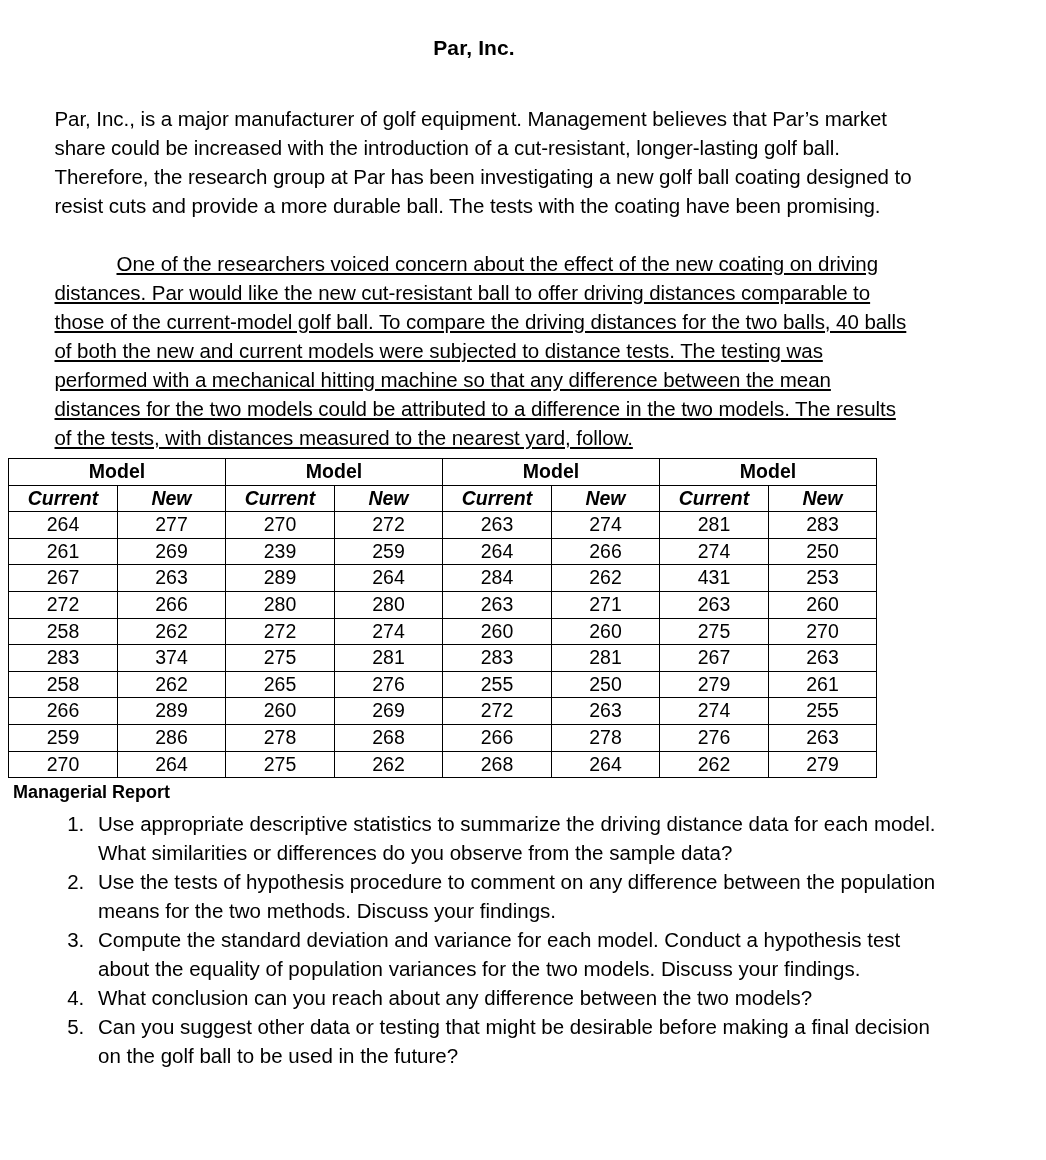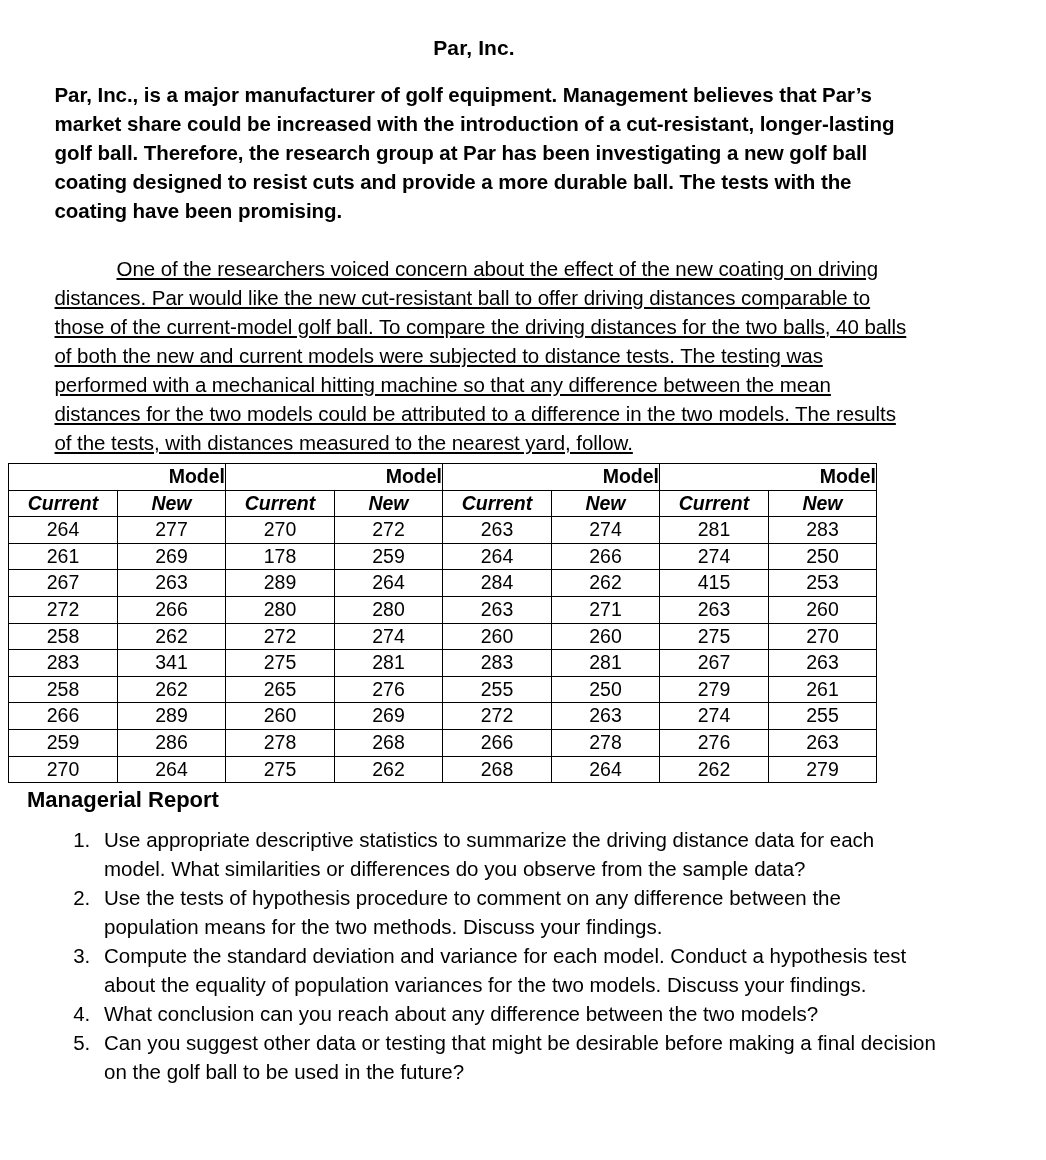--- a/index.html
+++ b/index.html
@@ -37,22 +37,21 @@
     box-sizing: content-box;
   }
   p.para {
     font-size: 20.5px;
     line-height: 29px;
     margin: 0;
     text-align: left;
     letter-spacing: -0.06px;
   }
   p.para-first {
-    margin-top: 20px;
-    font-weight: bold;
+    margin-top: 44px;
   }
   p.para-second {
     margin-top: 29px;
     text-indent: 62px;
     text-decoration: underline;
   }
   
   .data-table-wrap {
     margin-top: 6px;
     padding-left: 8px;
@@ -69,41 +68,40 @@
     text-align: center;
     padding: 0;
     height: 25.6px;
     line-height: 25.6px;
     font-weight: normal;
     vertical-align: middle;
   }
   table.data-table th.group-head {
     font-weight: bold;
     font-size: 19.5px;
-    text-align: right;
   }
   table.data-table th.sub-head {
     font-weight: bold;
     font-size: 19.5px;
     font-style: italic;
   }
   table.data-table td.val {
     font-weight: normal;
   }
   col.c-cur { width: 109px; }
   col.c-new { width: 108px; }
   
   .mr-head {
-    font-size: 22px;
+    font-size: 18px;
     font-weight: bold;
     margin: 4px 0 0 0;
-    padding-left: 27px;
+    padding-left: 13px;
   }
   ol.mr-list {
-    margin: 12px;
+    margin: 6px;
     padding-left: 84px;
     font-size: 20.5px;
     line-height: 29px;
   }
   ol.mr-list li {
     padding-left: 8px;
     margin: 0;
   }
   ol.mr-list li::marker {
     font-size: 20.5px;
@@ -158,35 +156,35 @@
             <td class="val">270</td>
             <td class="val">272</td>
             <td class="val">263</td>
             <td class="val">274</td>
             <td class="val">281</td>
             <td class="val">283</td>
           </tr>
           <tr>
             <td class="val">261</td>
             <td class="val">269</td>
-            <td class="val">178</td>
+            <td class="val">239</td>
             <td class="val">259</td>
             <td class="val">264</td>
             <td class="val">266</td>
             <td class="val">274</td>
             <td class="val">250</td>
           </tr>
           <tr>
             <td class="val">267</td>
             <td class="val">263</td>
             <td class="val">289</td>
             <td class="val">264</td>
             <td class="val">284</td>
             <td class="val">262</td>
-            <td class="val">415</td>
+            <td class="val">431</td>
             <td class="val">253</td>
           </tr>
           <tr>
             <td class="val">272</td>
             <td class="val">266</td>
             <td class="val">280</td>
             <td class="val">280</td>
             <td class="val">263</td>
             <td class="val">271</td>
             <td class="val">263</td>
@@ -197,21 +195,21 @@
             <td class="val">262</td>
             <td class="val">272</td>
             <td class="val">274</td>
             <td class="val">260</td>
             <td class="val">260</td>
             <td class="val">275</td>
             <td class="val">270</td>
           </tr>
           <tr>
             <td class="val">283</td>
-            <td class="val">341</td>
+            <td class="val">374</td>
             <td class="val">275</td>
             <td class="val">281</td>
             <td class="val">283</td>
             <td class="val">281</td>
             <td class="val">267</td>
             <td class="val">263</td>
           </tr>
           <tr>
             <td class="val">258</td>
             <td class="val">262</td>

